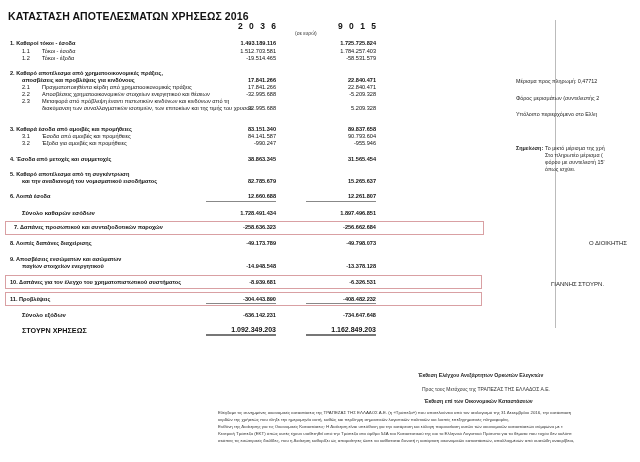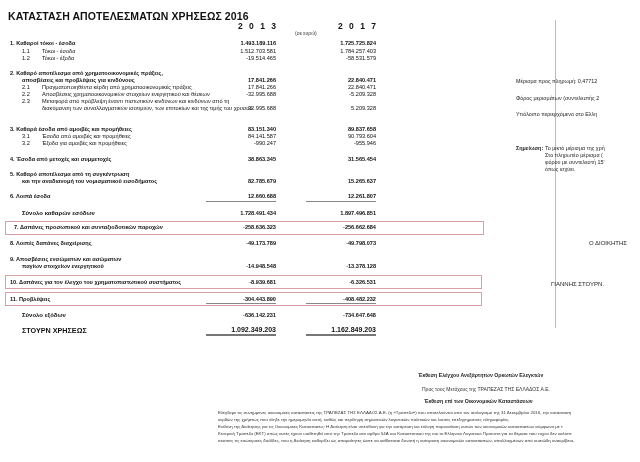--- a/index.html
+++ b/index.html
@@ -23,22 +23,22 @@
   .foot-h { font-size: 5.2px; font-weight: bold; color: #222; }
   .foot-t { font-size: 5px; color: #333; }
   .para { left: 218px; font-size: 4.4px; color: #333; }
   .hr { position: absolute; height: 1px; background: #888; }
 </style>
 </head>
 <body>
 
 <div class="abs title">ΚΑΤΑΣΤΑΣΗ ΑΠΟΤΕΛΕΣΜΑΤΩΝ ΧΡΗΣΕΩΣ 2016</div>
 
-<div class="abs yr" style="left:238px;top:21px;">2 0 1 3</div>
-<div class="abs yr" style="left:338px;top:21px;">2 0 1 7</div>
+<div class="abs yr" style="left:238px;top:21px;">2 0 3 6</div>
+<div class="abs yr" style="left:338px;top:21px;">9 0 1 5</div>
 <div class="abs unit" style="left:295px;top:30px;">(σε ευρώ)</div>
 
 <div class="abs lbl b" style="left:10px;top:40px;">1.  Καθαροί τόκοι - έσοδα</div>
 <div class="abs num b c16" style="top:40px;">1.493.189.116</div>
 <div class="abs num b c15" style="top:40px;">1.725.725.824</div>
 <div class="abs sub-no" style="left:22px;top:48px;">1.1</div>
 <div class="abs lbl" style="left:42px;top:48px;">Τόκοι - έσοδα</div>
 <div class="abs num c16" style="top:48px;">1.512.703.581</div>
 <div class="abs num c15" style="top:48px;">1.784.257.403</div>
 <div class="abs sub-no" style="left:22px;top:55px;">1.2</div>

